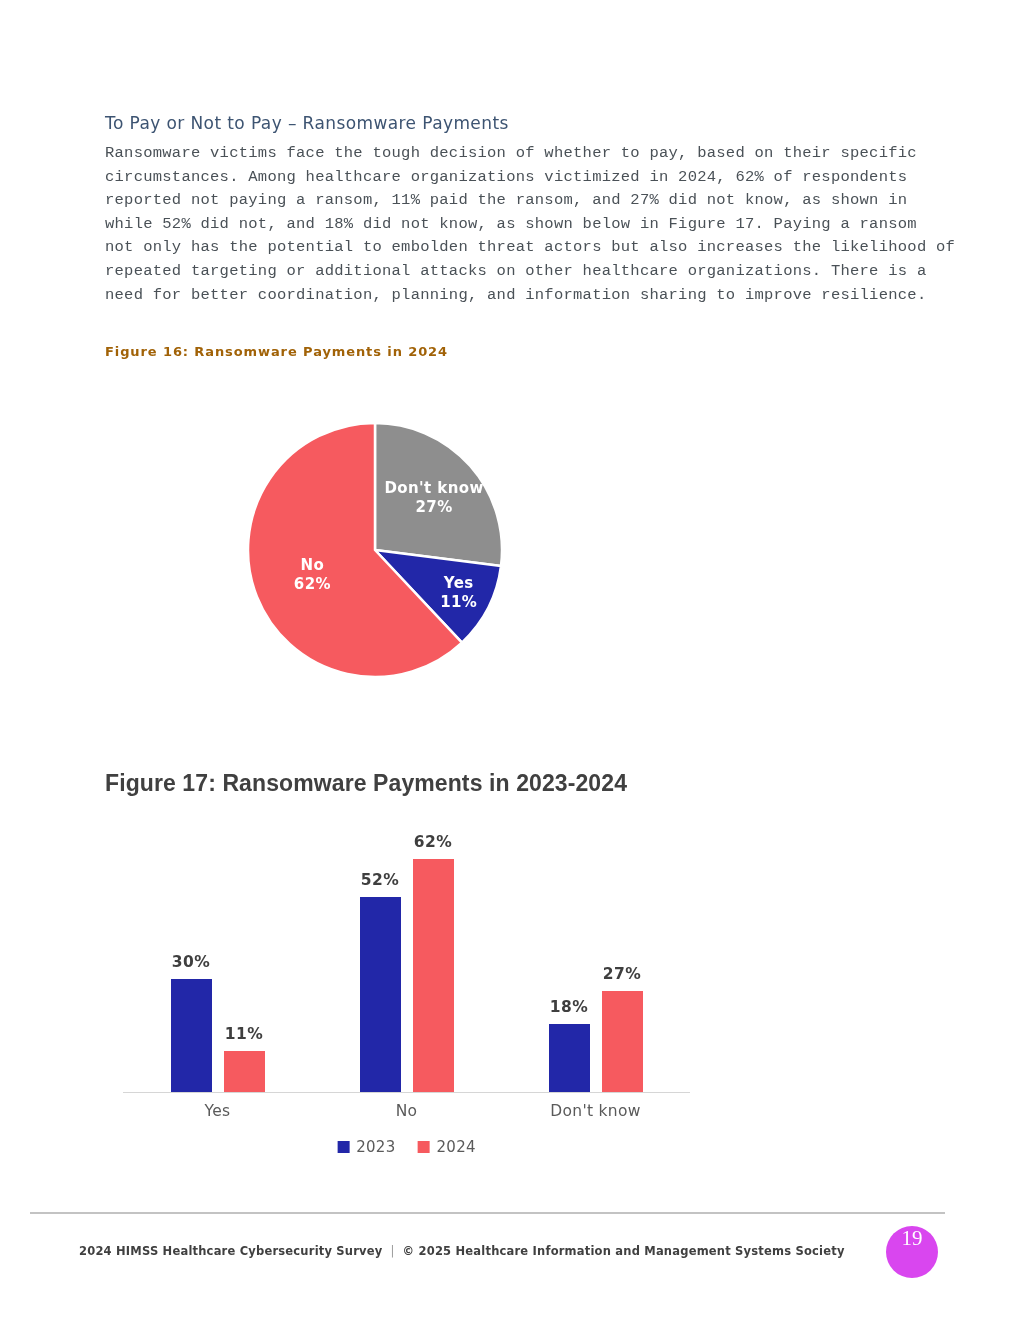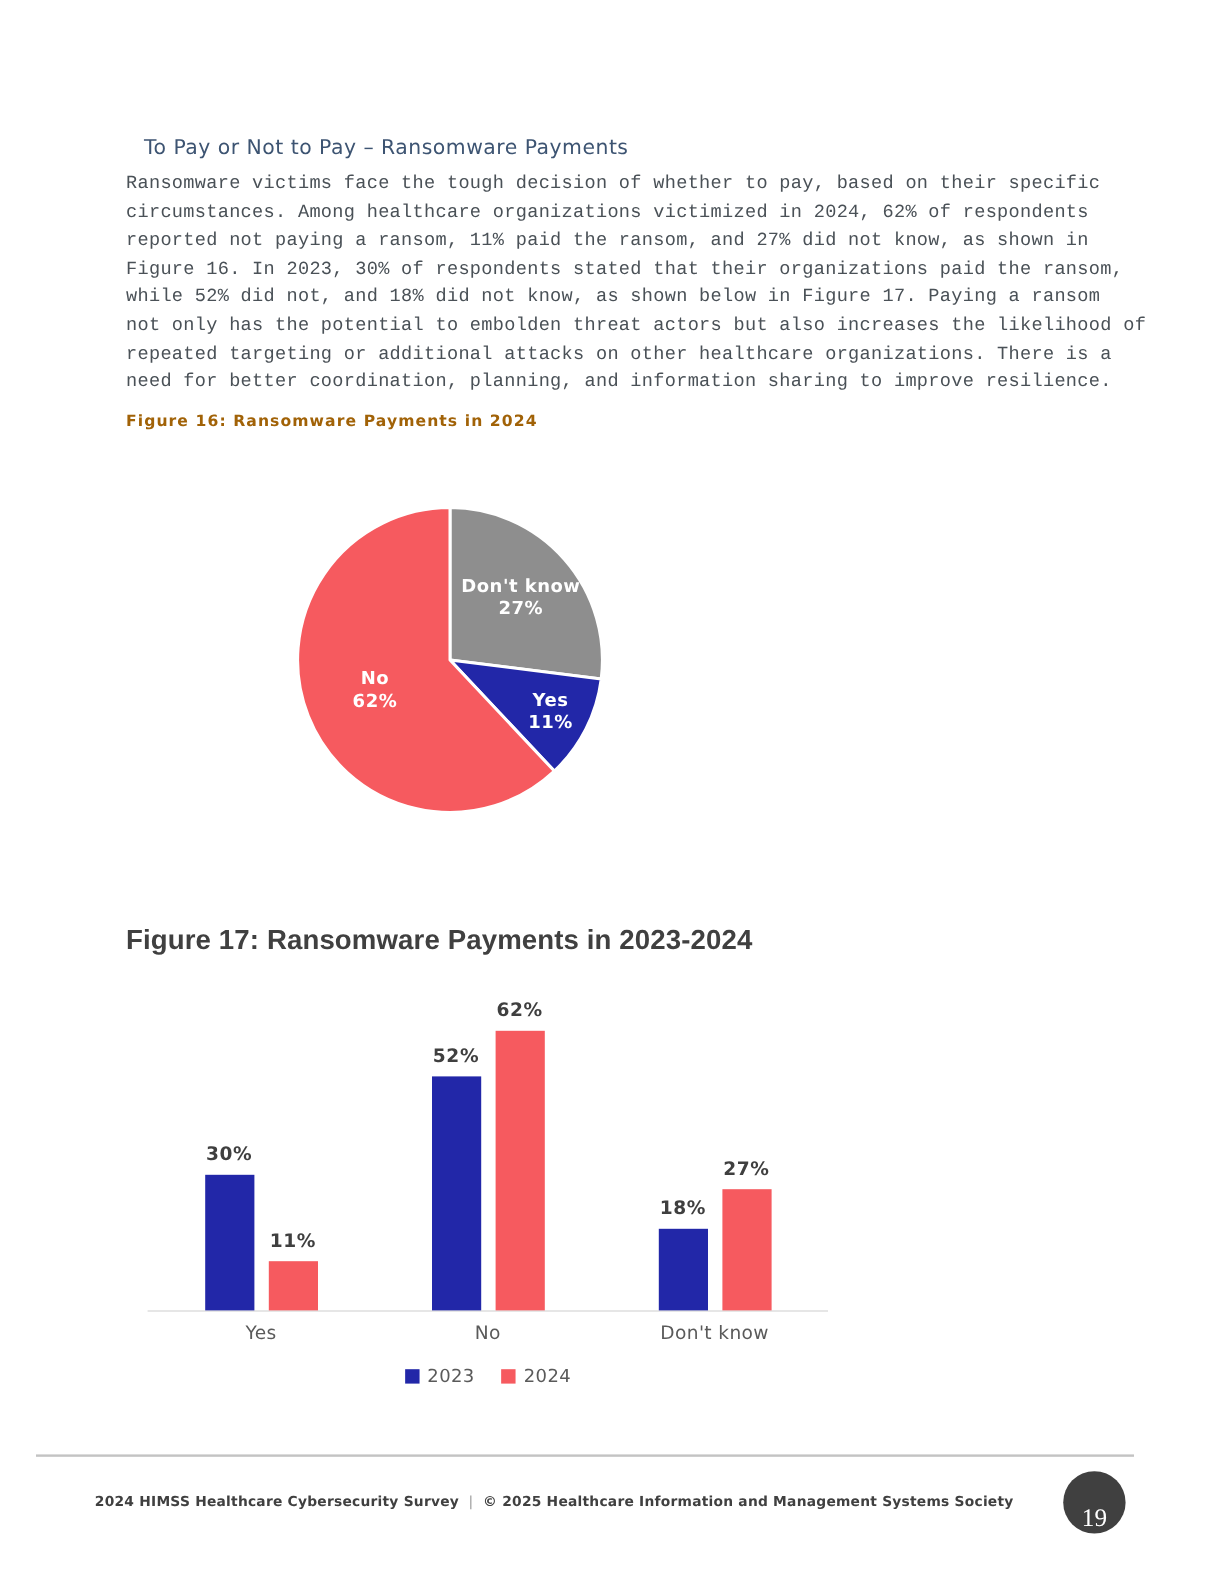--- a/index.html
+++ b/index.html
@@ -2,21 +2,21 @@
 <html><head>
 <meta charset="utf-8">
 <style>
   * { margin:0; padding:0; box-sizing:border-box; }
   body { background:#e8e8e8; font-family:"DejaVu Sans", sans-serif; }
   .page {
     position:relative; width:1020px; height:1320px; margin:0 auto;
     background:#ffffff; overflow:hidden;
   }
   .section-heading {
-    position:absolute; left:120px; top:113px;
+    position:absolute; left:105px; top:113px;
     font-size:17px; font-weight:400; letter-spacing:0.4px;
     color:#3d5472; white-space:nowrap;
   }
   .body-paragraph {
     position:absolute; left:105px; top:142px; width:820px;
     font-size:15.5px; color:#4a5157; letter-spacing:0.25px;
   }
   .body-paragraph .line { line-height:23.6px; white-space:nowrap;font-family:Liberation Mono, monospace; }
   .fig16-title {
     position:absolute; left:105px; top:344px;
@@ -60,39 +60,38 @@
   
   .footer-divider { position:absolute; left:30px; top:1212px; width:915px; height:2px; background:#c3c3c3; }
   .footer-text {
     position:absolute; left:79px; top:1244px;
     font-size:11.5px; font-weight:bold; color:#404040; letter-spacing:0.2px;
     white-space:nowrap;
   }
   .footer-sep { color:#9a9a9a; font-weight:normal; padding:0 8px; }
   .page-circle {
     position:absolute; left:886px; top:1226px; width:52px; height:52px;
-    border-radius:50%; background:#404040;
-    display:flex; align-items:flex-end; justify-content:center;
+    border-radius:50%; background:#d946ef;
+    display:flex; align-items:flex-start; justify-content:center;
   }
   .page-circle span {
     font-family:"Liberation Serif", serif; font-size:21px; color:#ffffff;
   }
 </style>
 </head>
 <body>
 
 <div class="page">
 
   <div class="section-heading">To Pay or Not to Pay – Ransomware Payments</div>
 
   <div class="body-paragraph">
       <div class="line">Ransomware victims face the tough decision of whether to pay, based on their specific</div>
       <div class="line">circumstances. Among healthcare organizations victimized in 2024, 62% of respondents</div>
       <div class="line">reported not paying a ransom, 11% paid the ransom, and 27% did not know, as shown in</div>
-      <div class="line">Figure 16. In 2023, 30% of respondents stated that their organizations paid the ransom,</div>
       <div class="line">while 52% did not, and 18% did not know, as shown below in Figure 17. Paying a ransom</div>
       <div class="line">not only has the potential to embolden threat actors but also increases the likelihood of</div>
       <div class="line">repeated targeting or additional attacks on other healthcare organizations. There is a</div>
       <div class="line">need for better coordination, planning, and information sharing to improve resilience.</div>
     </div>
 
   <div class="fig16-title">Figure 16: Ransomware Payments in 2024</div>
 
   <div class="pie-wrap">
       <svg width="260" height="260" viewBox="0 0 260 260">

